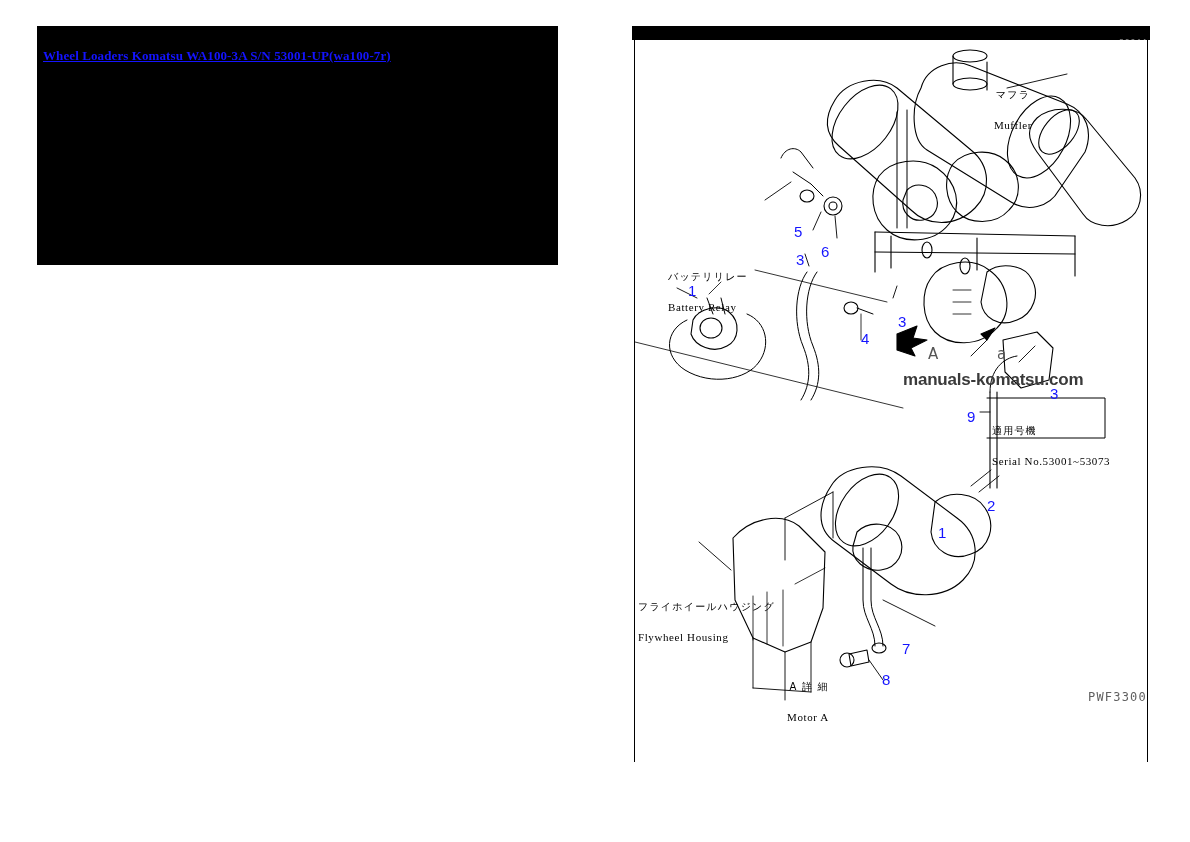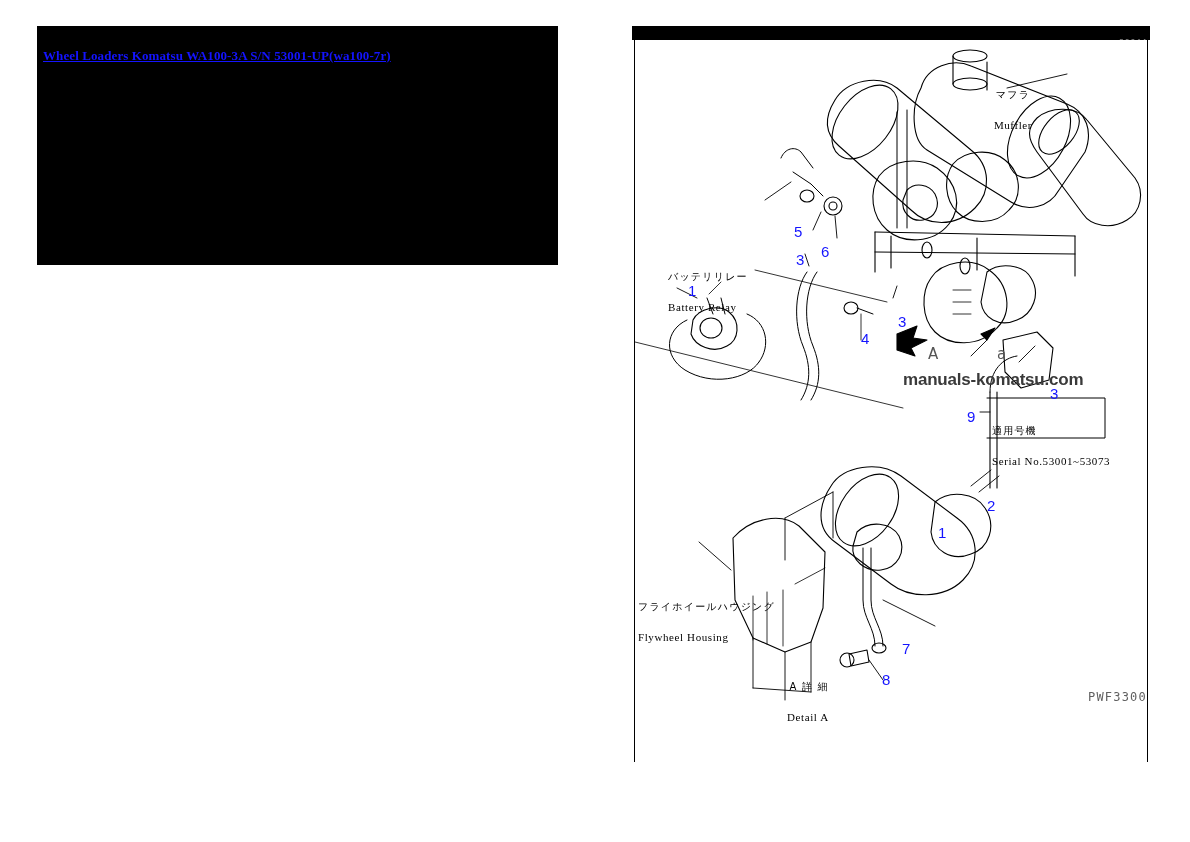--- a/index.html
+++ b/index.html
@@ -295,21 +295,21 @@
 
 
     <div class="lbl" style="left:3px; top:542px;">
       <span class="jp">フライホイールハウジング</span>
       <span class="en">Flywheel Housing</span>
     </div>
 
 
     <div class="lbl" style="left:152px; top:622px;text-align:right;">
       <span class="jp">A 詳 細</span>
-      <span class="en">Detail A</span>
+      <span class="en">Motor A</span>
     </div>
 
     <div class="detail-letter" style="left:293px; top:305px;">A</div>
     <div class="detail-letter" style="left:362px; top:305px;">a</div>
 
     <div class="callout" style="left:53px;  top:243px;">1</div>
     <div class="callout" style="left:352px; top:458px;">2</div>
     <div class="callout" style="left:161px; top:212px;">3</div>
     <div class="callout" style="left:263px; top:274px;">3</div>
     <div class="callout" style="left:226px; top:291px;">4</div>

